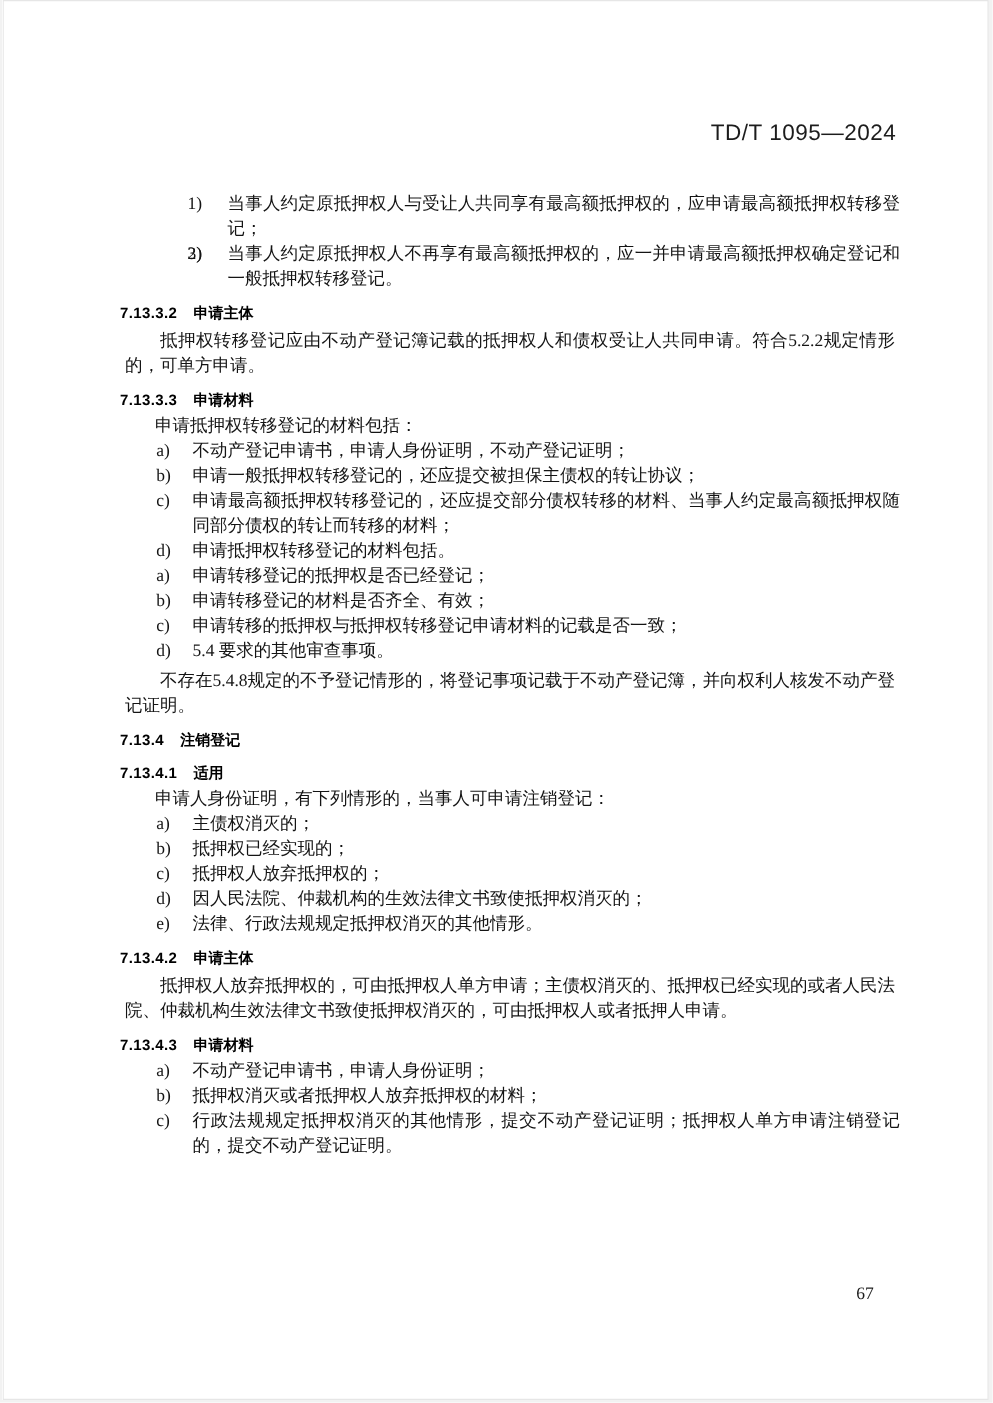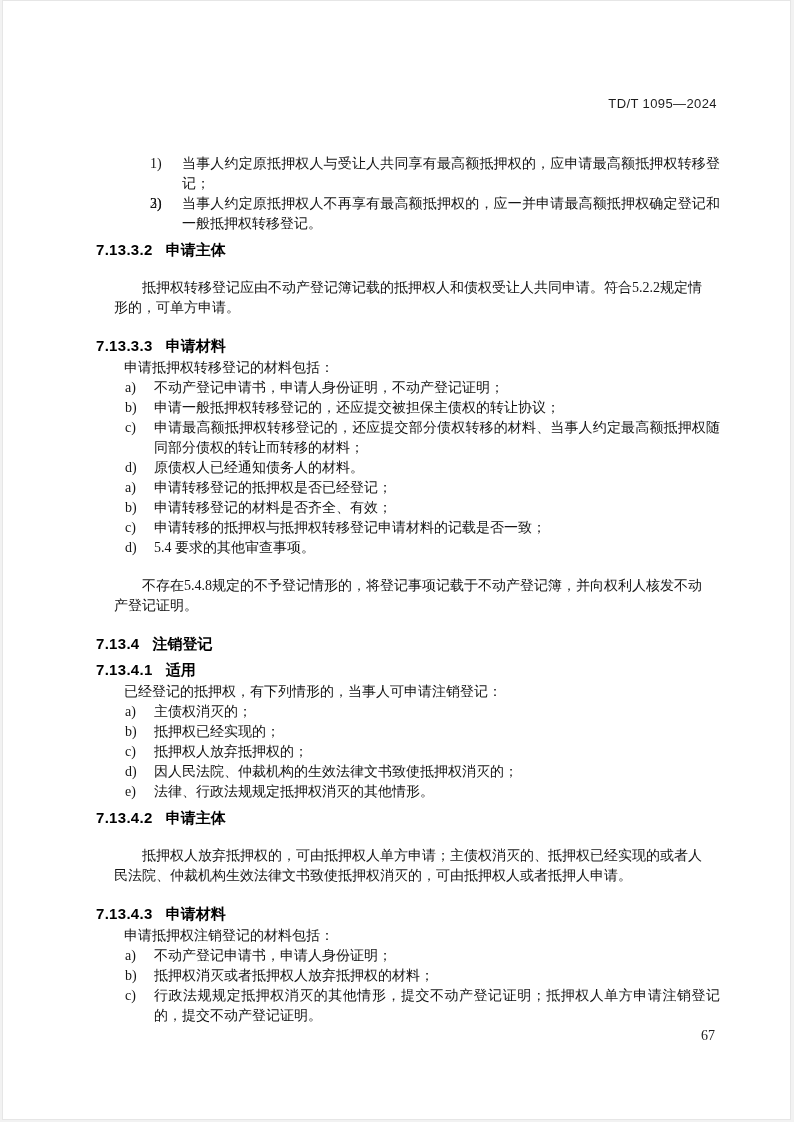--- a/index.html
+++ b/index.html
@@ -10,42 +10,42 @@
     color:#141414;
   }
   .page{
     position:absolute;left:2px;top:0;right:3px;bottom:2px;
     background:#ffffff;
     box-shadow:0 0 0 1px #e6e6e6 inset;
   }
   .doc-code{
     position:absolute;top:96px;right:74px;
     font-family:"Liberation Sans","DejaVu Sans",sans-serif;
-    font-size:13px;letter-spacing:0.4px;color:#1c1c1c;
+    font-size:18px;letter-spacing:0.4px;color:#1c1c1c;
   }
   .content{
     position:absolute;left:94px;top:154px;width:624px;
     font-size:14px;line-height:20px;
     text-align:justify;
   }
   .hd{
     font-family:"Liberation Sans","DejaVu Sans",sans-serif;
-    font-weight:bold;font-size:15px;line-height:20px;
+    font-weight:bold;font-size:12px;line-height:20px;
     margin:6px 0 2px 0;text-align:left;color:#000;
   }
   .hd .num{margin-right:13px;letter-spacing:0.3px;}
-  .para{text-indent:2em;margin:18px;}
+  .para{text-indent:2em;margin:4px;}
   .intro{text-indent:2em;margin:0;font-family:Liberation Mono, monospace;}
   .li{position:relative;margin:0;}
   .li-alpha{padding-left:58px;}
   .li-alpha .lb{position:absolute;left:29px;top:0;}
   .li-num{padding-left:86px;}
   .li-num .lb{position:absolute;left:54px;top:0;}
   .pageno{
-    position:absolute;top:1028px;right:76px;
+    position:absolute;top:1028px;right:92px;
     font-size:14px;color:#1c1c1c;
     font-family:"Liberation Serif","DejaVu Serif",serif;
   }
 </style>
 </head>
 <body>
 
 <div class="page">
 
   <div class="doc-code">TD/T 1095—2024</div>
@@ -85,21 +85,21 @@
       <div class="li li-alpha">
         <span class="lb">b)</span>
         <span>申请一般抵押权转移登记的，还应提交被担保主债权的转让协议；</span>
       </div>
       <div class="li li-alpha">
         <span class="lb">c)</span>
         <span>申请最高额抵押权转移登记的，还应提交部分债权转移的材料、当事人约定最高额抵押权随同部分债权的转让而转移的材料；</span>
       </div>
       <div class="li li-alpha">
         <span class="lb">d)</span>
-        <span>原债权人已经通知债务人的材料。</span>
+        <span>申请抵押权转移登记的材料包括。</span>
       </div>
     </div>
 
     <div>
       <div class="li li-alpha">
         <span class="lb">a)</span>
         <span>申请转移登记的抵押权是否已经登记；</span>
       </div>
       <div class="li li-alpha">
         <span class="lb">b)</span>
@@ -119,21 +119,21 @@
     <div>
       <div class="hd">
         <span class="num">7.13.4</span><span>注销登记</span>
       </div>
     </div>
 
     <div>
       <div class="hd">
         <span class="num">7.13.4.1</span><span>适用</span>
       </div>
-      <p class="intro">已经登记的抵押权，有下列情形的，当事人可申请注销登记：</p>
+      <p class="intro">申请人身份证明，有下列情形的，当事人可申请注销登记：</p>
       <div class="li li-alpha">
         <span class="lb">a)</span>
         <span>主债权消灭的；</span>
       </div>
       <div class="li li-alpha">
         <span class="lb">b)</span>
         <span>抵押权已经实现的；</span>
       </div>
       <div class="li li-alpha">
         <span class="lb">c)</span>
@@ -153,21 +153,20 @@
       <div class="hd">
         <span class="num">7.13.4.2</span><span>申请主体</span>
       </div>
       <p class="para">抵押权人放弃抵押权的，可由抵押权人单方申请；主债权消灭的、抵押权已经实现的或者人民法院、仲裁机构生效法律文书致使抵押权消灭的，可由抵押权人或者抵押人申请。</p>
     </div>
 
     <div>
       <div class="hd">
         <span class="num">7.13.4.3</span><span>申请材料</span>
       </div>
-      <p class="intro">申请抵押权注销登记的材料包括：</p>
       <div class="li li-alpha">
         <span class="lb">a)</span>
         <span>不动产登记申请书，申请人身份证明；</span>
       </div>
       <div class="li li-alpha">
         <span class="lb">b)</span>
         <span>抵押权消灭或者抵押权人放弃抵押权的材料；</span>
       </div>
       <div class="li li-alpha">
         <span class="lb">c)</span>

